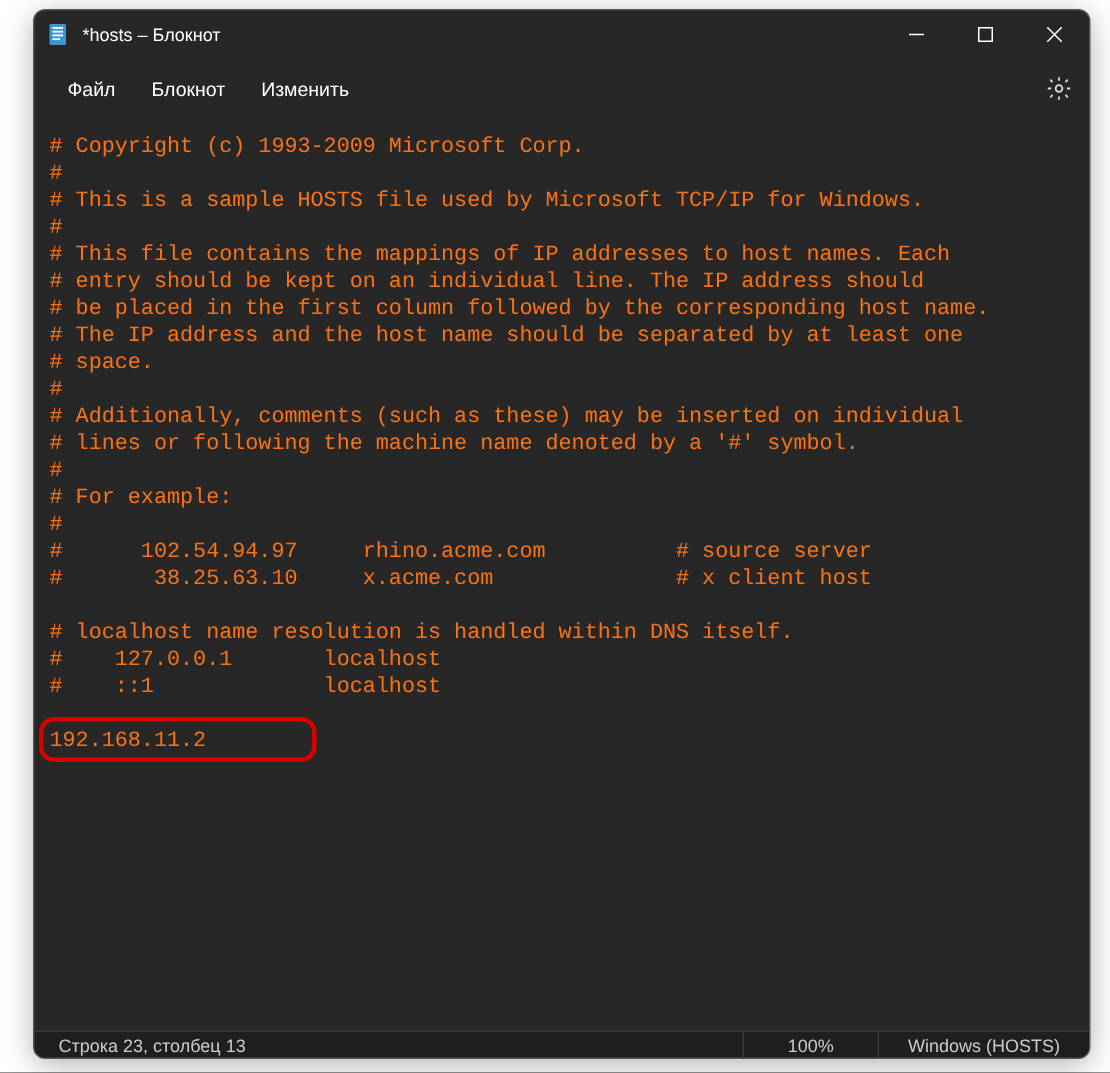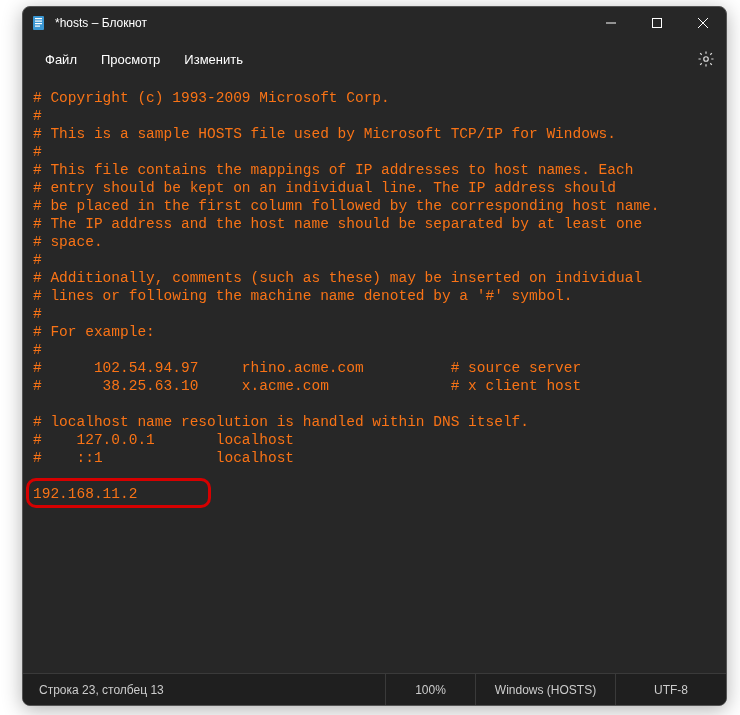--- a/index.html
+++ b/index.html
@@ -79,21 +79,21 @@
       color: #f97316;
       white-space: pre;
     }
     .highlight-box {
       position: absolute;
       border: 3px solid #d60000;
       border-radius: 10px;
       background: transparent;
     }
     .statusbar {
-      height: 32px;
+      height: 18px;
       background: #1f1f1f;
       display: flex;
       align-items: center;
       color: #ccc;
       font-size: 12px;
       border-top: 1px solid #3a3a3a;
     }
     .status-cell {
       padding: 0 16px;
       border-right: 1px solid #3a3a3a;
@@ -137,21 +137,21 @@
     <div class="win-btn">
       <svg width="10" height="10" viewBox="0 0 10 10">
           <line x1="0" y1="0" x2="10" y2="10" stroke-width="1"></line>
           <line x1="10" y1="0" x2="0" y2="10" stroke-width="1"></line>
         </svg>
     </div>
   </div>
 
   <div class="menubar">
     <span class="menu-item">Файл</span>
-    <span class="menu-item">Просмотр</span>
+    <span class="menu-item">Блокнот</span>
     <span class="menu-item">Изменить</span>
     <span class="menu-spacer"></span>
     <span class="gear">
       <svg width="18" height="18" viewBox="0 0 24 24" fill="none" stroke="#ddd" stroke-width="1.6">
         <circle cx="12" cy="12" r="3"></circle>
         <path d="M12 2v3M12 19v3M4.2 4.2l2.1 2.1M17.7 17.7l2.1 2.1M2 12h3M19 12h3M4.2 19.8l2.1-2.1M17.7 6.3l2.1-2.1"></path>
       </svg>
     </span>
   </div>
 
@@ -179,16 +179,15 @@
 #    ::1             localhost
 
 192.168.11.2</pre>
     <div class="highlight-box" style="left:3px; top:399px; width:185px; height:30px;"></div>
   </div>
 
   <div class="statusbar">
     <div class="status-cell status-pos">Строка 23, столбец 13</div>
     <div class="status-cell status-zoom">100%</div>
     <div class="status-cell status-enc1">Windows (HOSTS)</div>
-    <div class="status-cell status-enc2">UTF-8</div>
   </div>
 
 </div>
 
 </body></html>

